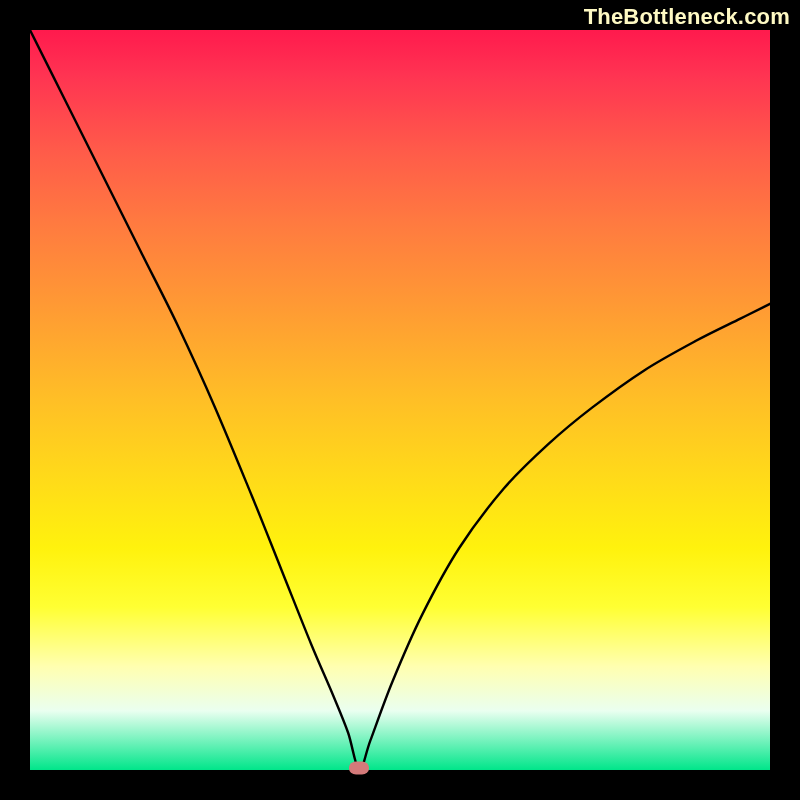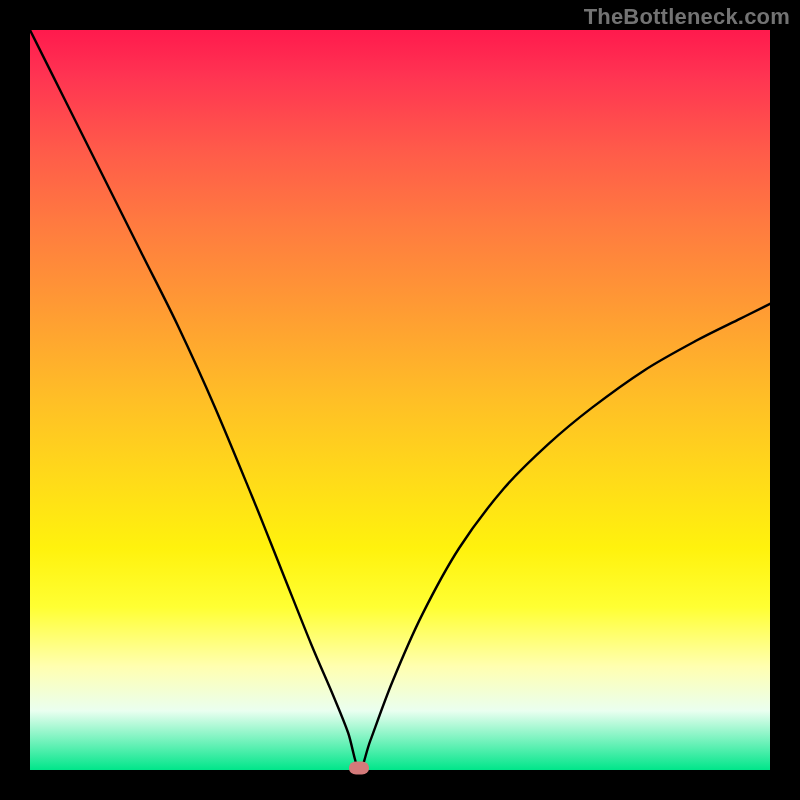--- a/index.html
+++ b/index.html
@@ -36,21 +36,21 @@
       #ffff33 78%,
       #ffffb0 86%,
       #eafff0 92%,
       #00e68a 100%
     );
   }
   .watermark {
     position: absolute;
     top: 4px;
     right: 10px;
-    color: #737373;
+    color: #fef9c3;
     font-size: 22px;
     font-weight: 600;
     letter-spacing: 0.2px;
     user-select: none;
   }
   .marker {
     position: absolute;
     width: 20px;
     height: 13px;
     border-radius: 7px / 6px;

